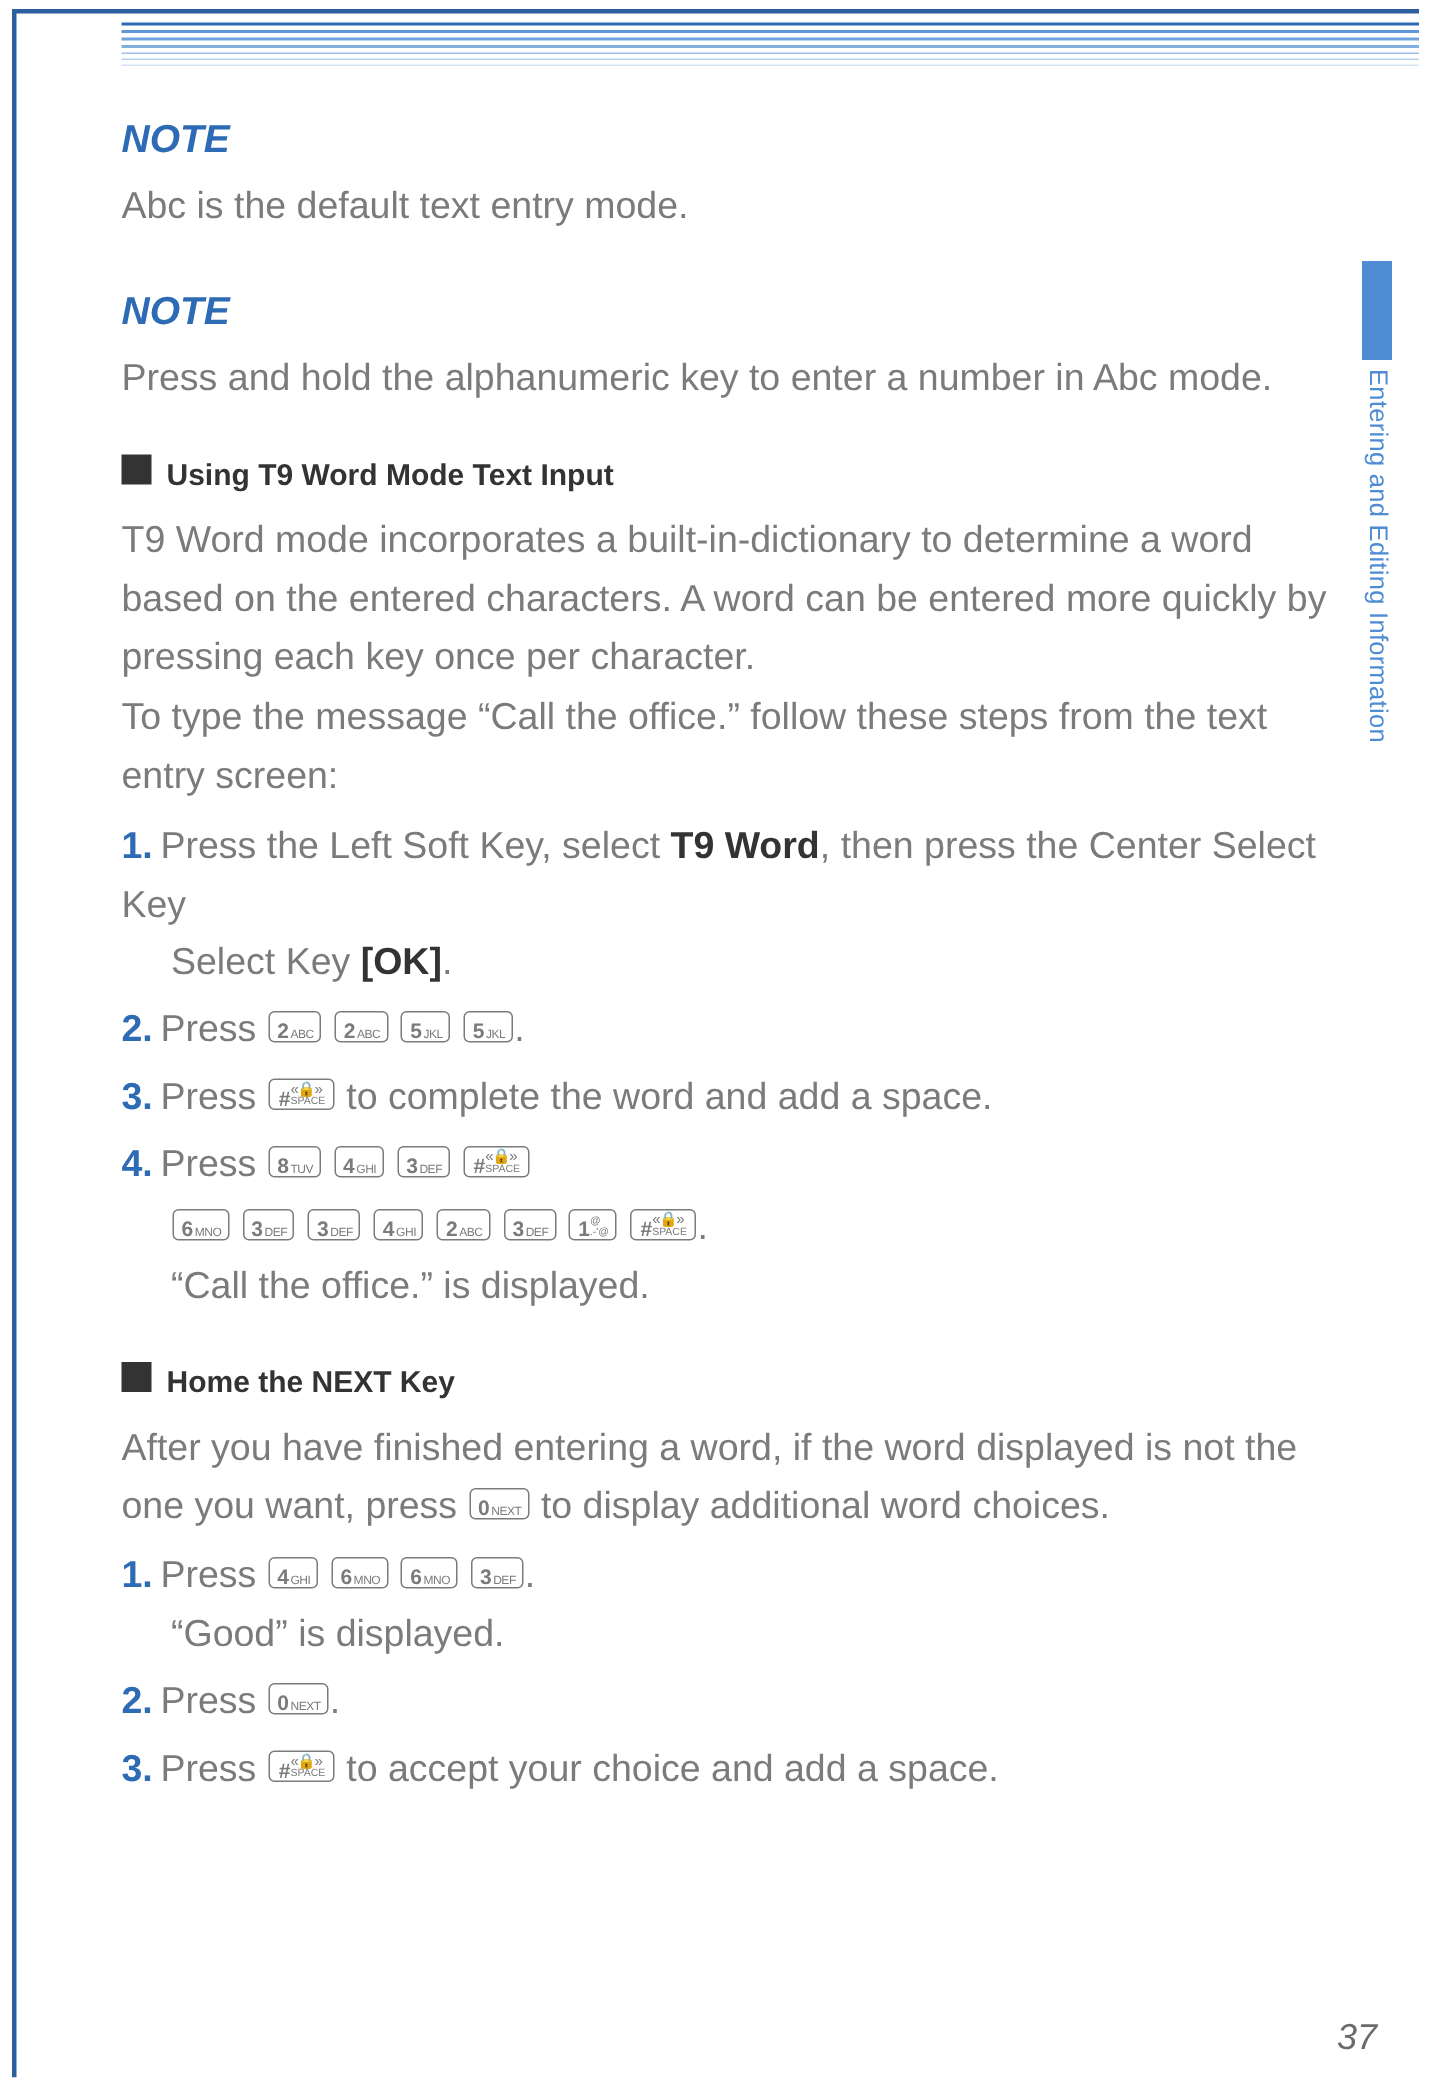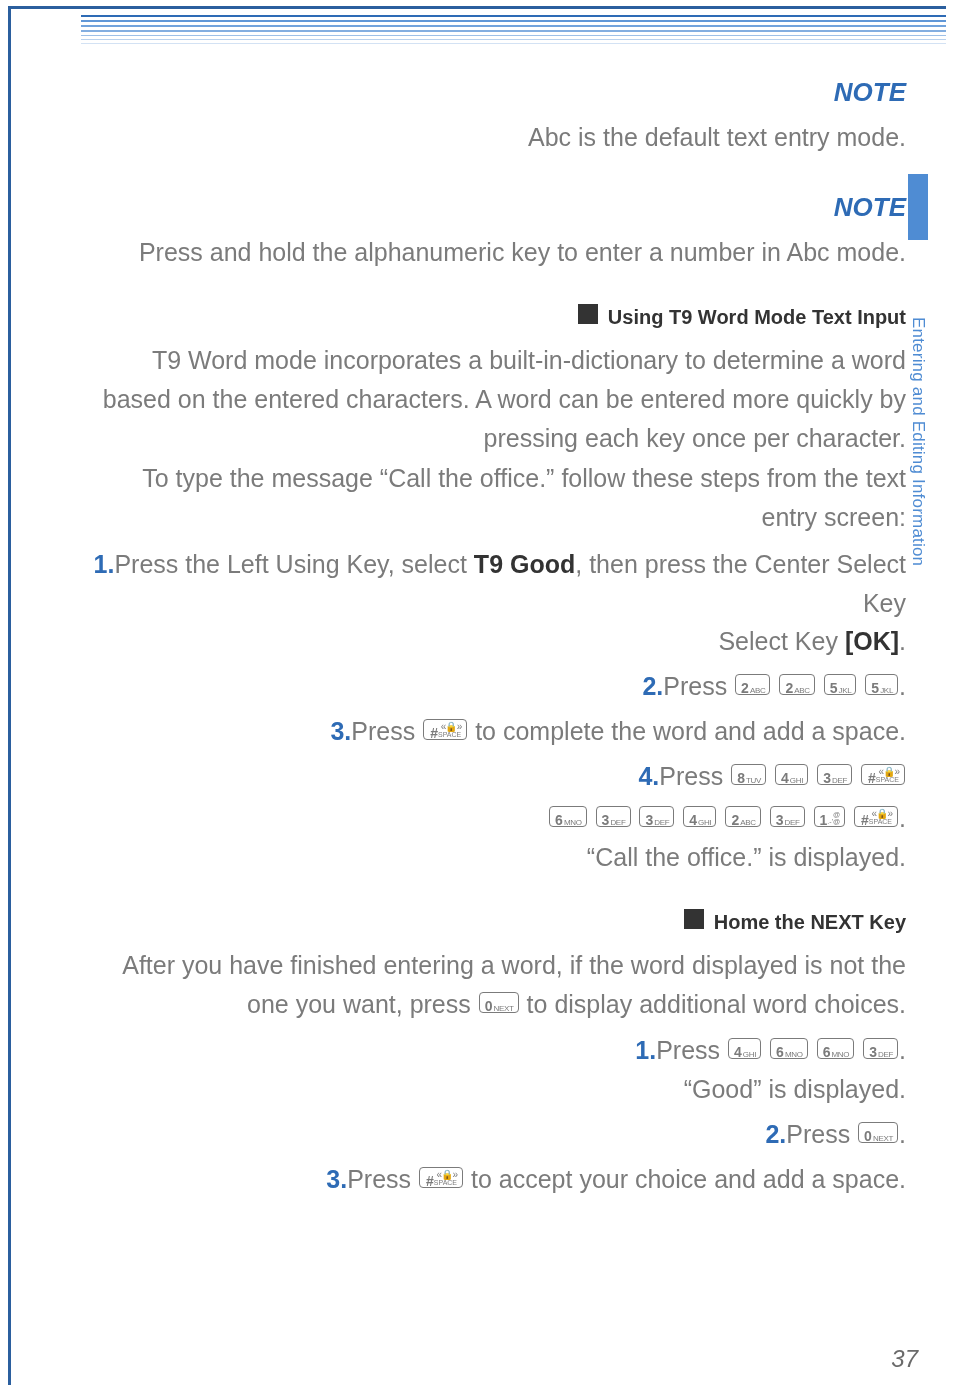--- a/index.html
+++ b/index.html
@@ -1,17 +1,17 @@
 <!DOCTYPE html>
 <html><head>
 <meta charset="utf-8">
 <style>
   * { margin: 0; padding: 0; box-sizing: border-box; }
   html, body { width: 954px; height: 1385px; background: #fff; font-family: Arial, Helvetica, sans-serif; position: relative; }
-  .page { width: 100%; height: 100%; padding: 6px 8px 0 8px; text-align: right; }
+  .page { width: 100%; height: 100%; padding: 6px 8px 0 8px; }
 
   .inner {
     border-left: 3px solid #2b5f9e;
     border-top: 3px solid #2b5f9e;
     padding-top: 6px;
     height: 100%;
     overflow: hidden;
   }
 
   .bands {
@@ -156,21 +156,21 @@
       </div>
 
       <div class="section-title">
         <span class="blkbox"></span><span>Using T9 Word Mode Text Input</span>
       </div>
       <div class="para">T9 Word mode incorporates a built-in-dictionary to determine a word based on the entered characters. A word can be entered more quickly by pressing each key once per character.</div>
       <div class="para">To type the message “Call the office.” follow these steps from the text entry screen:</div>
 
       <ol class="steps">
         <li>
-          <span class="stepnum">1.</span><span>Press the Left Using Key, select </span><span class="bold-dark">T9 Good</span><span>, then press the Center Select Key </span>
+          <span class="stepnum">1.</span><span>Press the Left Soft Key, select </span><span class="bold-dark">T9 Word</span><span>, then press the Center Select Key </span>
           <div class="indent"><span>Select Key </span><span class="bold-dark">[OK]</span><span>.</span></div>
         </li>
 
         <li>
           <span class="stepnum">2.</span><span>Press </span>
           <span class="key"><span class="big">2</span><span class="sub">ABC</span></span>
           <span class="key"><span class="big">2</span><span class="sub">ABC</span></span>
           <span class="key"><span class="big">5</span><span class="sub">JKL</span></span>
           <span class="key"><span class="big">5</span><span class="sub">JKL</span></span><span>.</span>
         </li>

